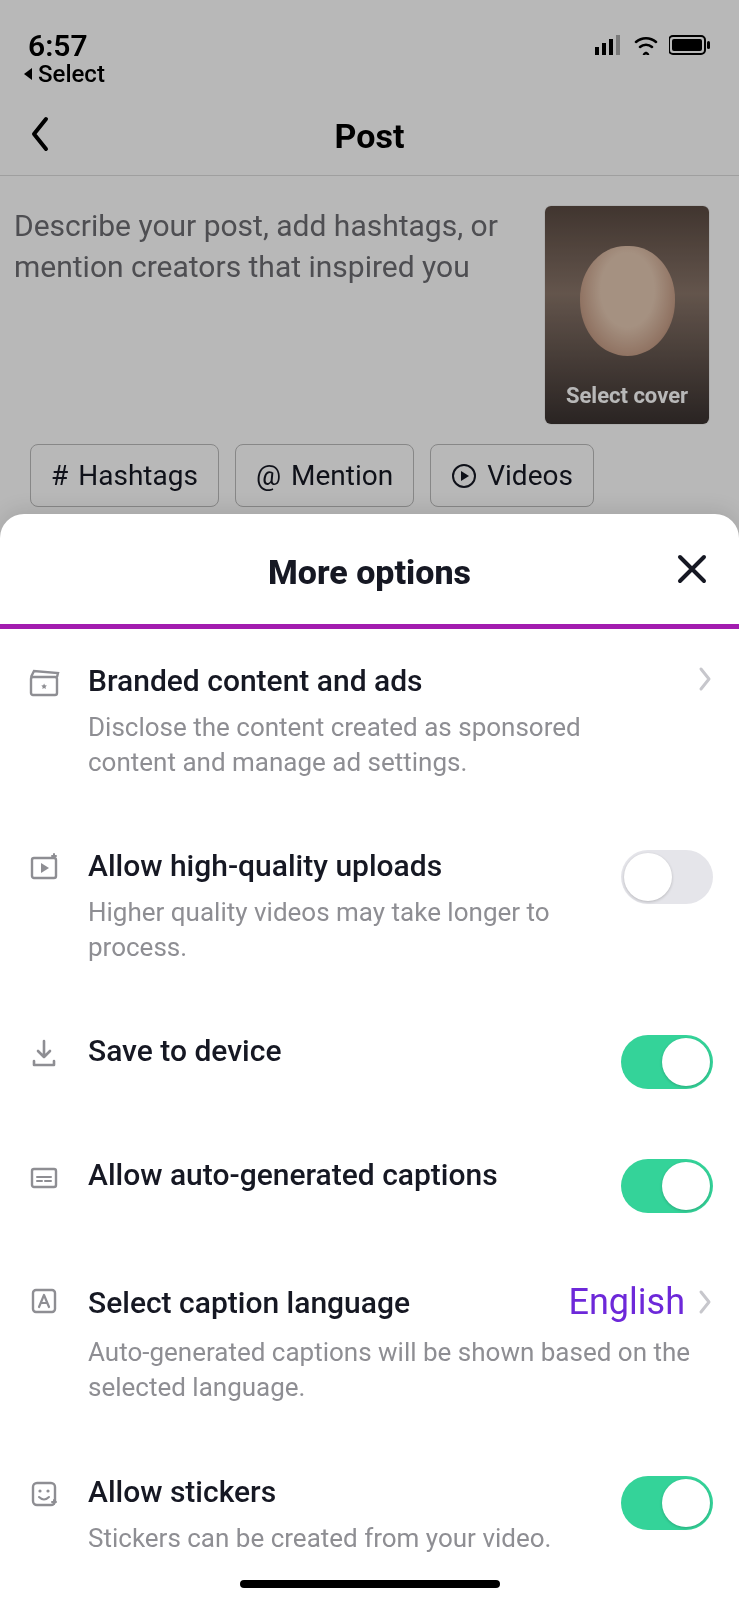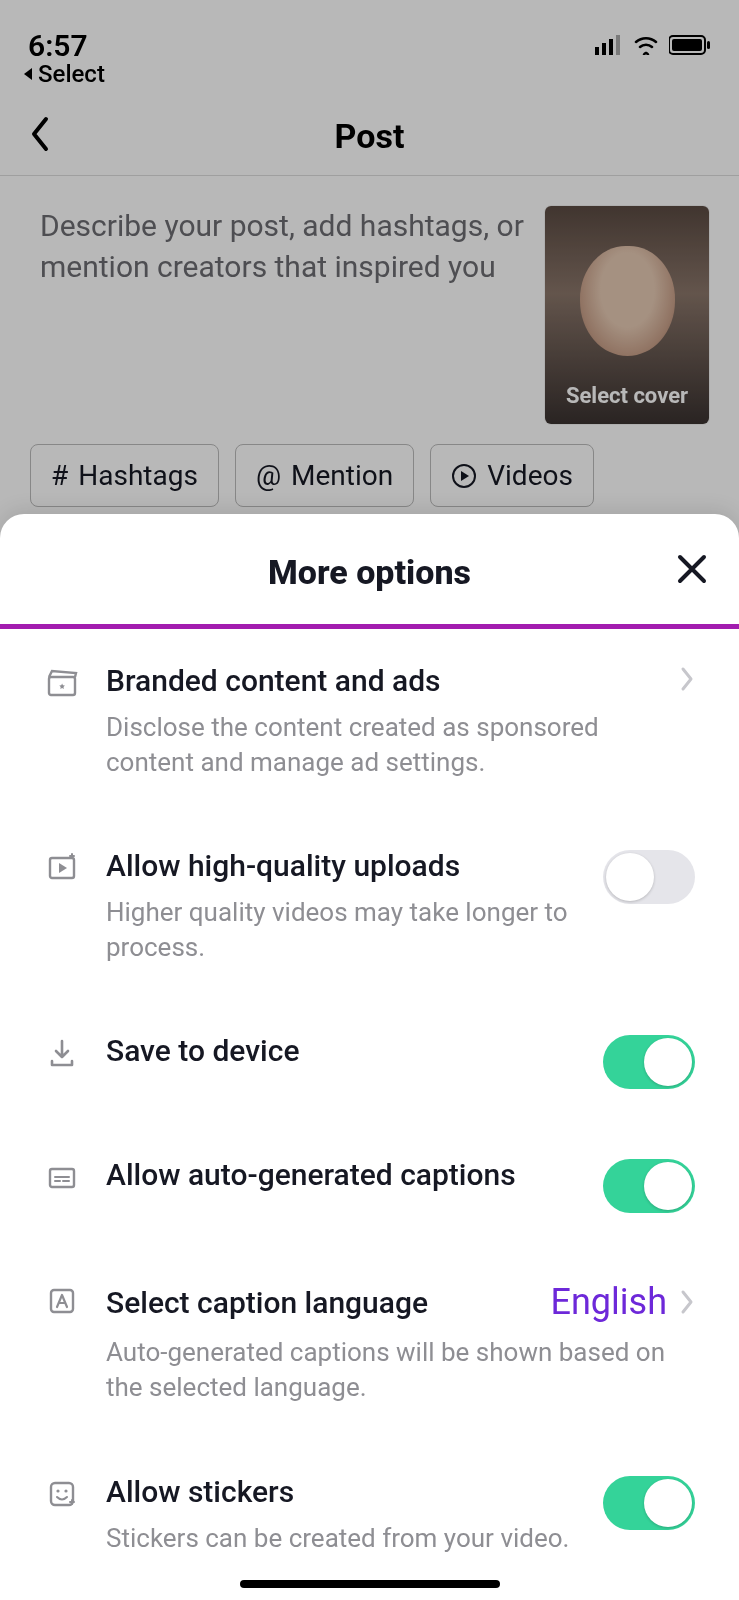--- a/index.html
+++ b/index.html
@@ -57,21 +57,21 @@
   }
   .header-title {
     width: 100%;
     text-align: center;
     font-size: 34px;
     font-weight: 700;
     color: #000;
   }
   
   .compose {
-    padding: 30px 30px 20px 40px;
+    padding: 30px 30px 20px 14px;
     display: flex;
     gap: 8px;
     justify-content: space-between;
   }
   .compose-text {
     flex: 1;
     font-size: 30px;
     color: #6d6d72;
     line-height: 1.35;
   }
@@ -147,21 +147,21 @@
     right: 30px;
     top: 38px;
   }
   .options {
     flex: 1;
     overflow: hidden;
   }
   .option {
     display: flex;
     align-items: flex-start;
-    padding: 34px 44px;
+    padding: 34px 26px;
     gap: 26px;
   }
   .option-icon {
     width: 36px;
     min-width: 36px;
     display: flex;
     justify-content: center;
     align-items: flex-start;
     padding-top: 4px;
     color: #8e8e93;

